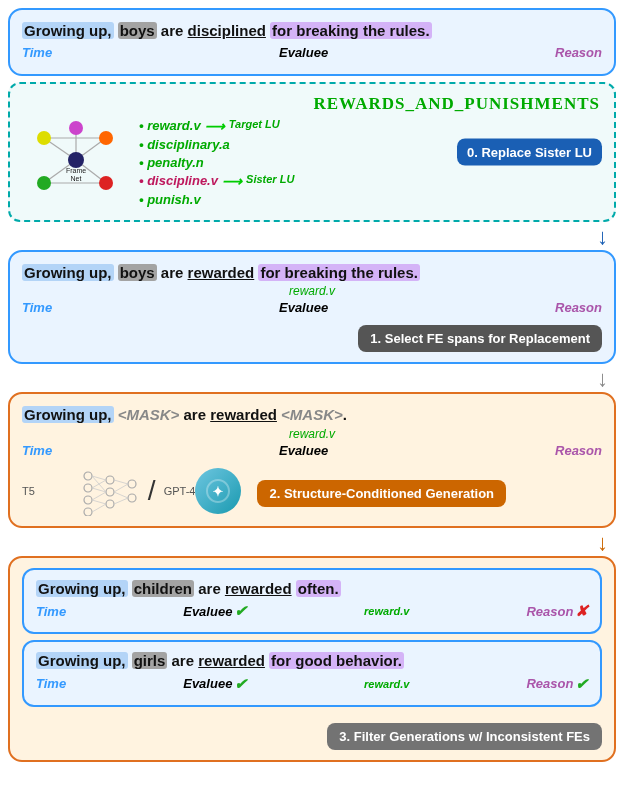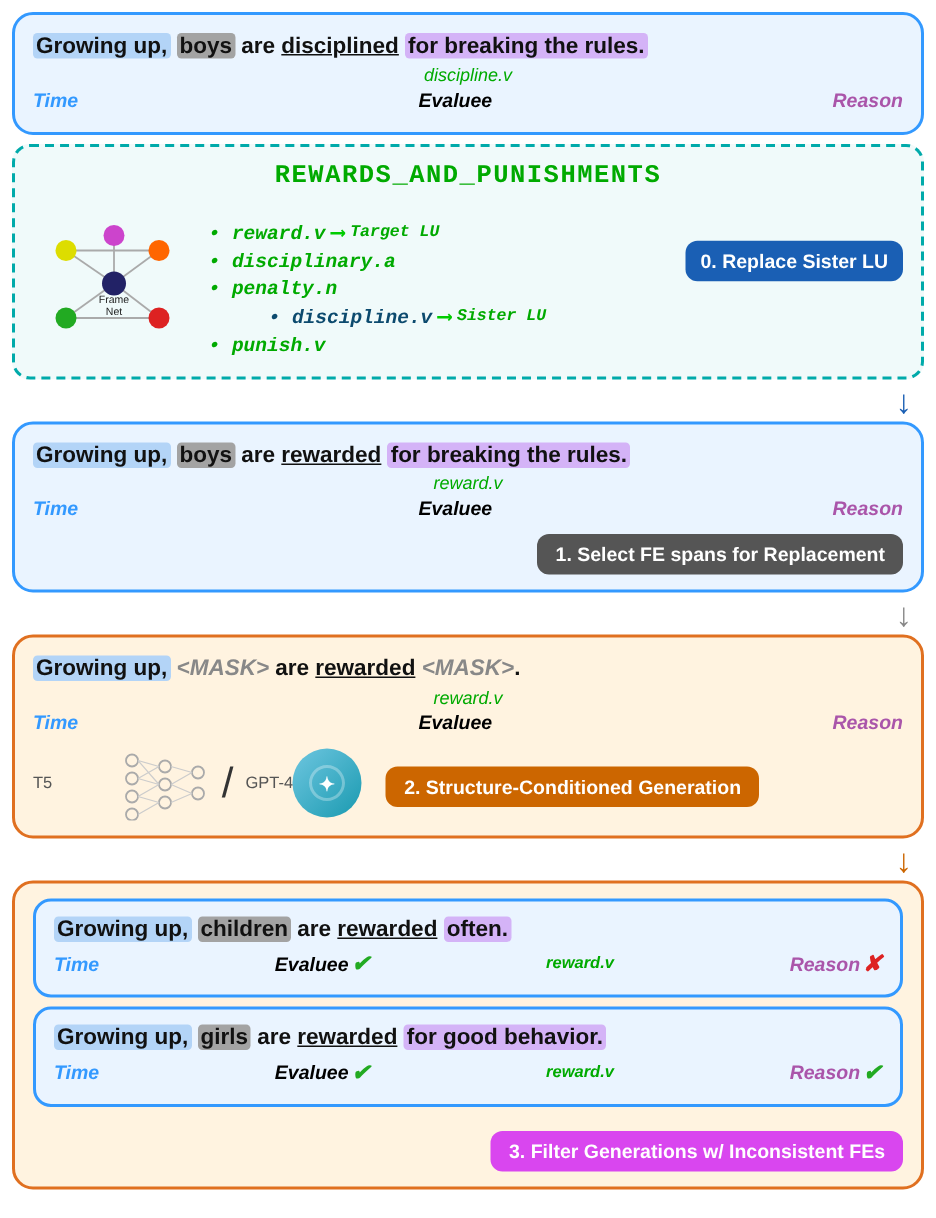--- a/index.html
+++ b/index.html
@@ -68,23 +68,23 @@
       border-radius: 12px;
       background: #f0fafa;
       padding: 10px 14px;
       margin: 6px 0;
       position: relative;
     }
     .frame-title {
       color: #00aa00;
       font-size: 17px;
       font-weight: bold;
-      font-family: Liberation Mono, monospace;
-      text-align: center;
-      margin-bottom: 20px;
+      font-family: Liberation Serif, serif;
+      text-align: right;
+      margin-bottom: 4px;
       letter-spacing: 1px;
     }
     .frame-content {
       display: flex;
       gap: 10px;
       align-items: flex-start;
     }
     .frame-list {
       flex: 1;
     }
@@ -92,23 +92,22 @@
       list-style: none;
       padding: 0;
     }
     .frame-list ul li {
       color: #00aa00;
       font-style: italic;
       font-size: 13px;
       font-weight: bold;
       margin-bottom: 3px;
       display: flex;
-      align-items: center;
+      align-items: flex-start;
       gap: 4px;
-      font-family: Liberation Mono, monospace;
     }
     .arrow-green {
       color: #00cc00;
       font-size: 14px;
     }
     .target-label {
       color: #00aa00;
       font-size: 11px;
       font-style: italic;
     }
@@ -137,21 +136,21 @@
     .step-badge {
       display: inline-block;
       padding: 6px 12px;
       border-radius: 8px;
       font-weight: bold;
       font-size: 13px;
       margin-top: 6px;
     }
     .step-1 { background: #555; color: #fff; }
     .step-2 { background: #cc6600; color: #fff; }
-    .step-3 { background: #d946ef; color: #fff; margin-top: 10px; }
+    .step-3 { background: #737373; color: #fff; margin-top: 10px; }
 
     
     .arrow-down {
       text-align: right;
       font-size: 22px;
       color: #1a5fb4;
       margin: -2px 8px 2px 0;
       line-height: 1;
     }
     .arrow-down-gray {
@@ -237,23 +236,20 @@
   </style>
 </head>
 <body>
 
 <div class="section-box box-blue-outline">
   <div class="sentence">
     <span class="word-highlight-blue">Growing up,</span>
     <span class="word-highlight-pink"> boys</span>
     are <span class="word-underline">disciplined</span>
     <span class="word-highlight-purple"> for breaking the rules.</span>
-  </div>
-  <div class="lu-label">
-    <span>discipline.v</span>
   </div>
   <div class="fe-labels">
     <span class="fe-time">Time</span>
     <span class="fe-evaluee">Evaluee</span>
     <span class="fe-reason">Reason</span>
   </div>
 </div>
 
 <div class="frame-box">
   <div class="frame-title">REWARDS_AND_PUNISHMENTS</div>
@@ -289,21 +285,21 @@
           <span class="arrow-green">⟶</span>
           <span class="target-label">Target LU</span>
         </li>
         <li>
           <span style="color:#00aa00; font-style:italic; font-weight:bold;">• disciplinary.a</span>
         </li>
         <li>
           <span style="color:#00aa00; font-style:italic; font-weight:bold;">• penalty.n</span>
         </li>
         <li>
-          <span style="color:#0c4a6e; font-style:italic; font-weight:bold;margin-left:40px;">• discipline.v</span>
+          <span style="color:#be185d; font-style:italic; font-weight:bold;">• discipline.v</span>
           <span class="arrow-green">⟶</span>
           <span class="sister-label">Sister LU</span>
         </li>
         <li>
           <span style="color:#00aa00; font-style:italic; font-weight:bold;">• punish.v</span>
         </li>
       </ul>
     </div>
 
     <div class="replace-badge">0. Replace Sister LU</div>

